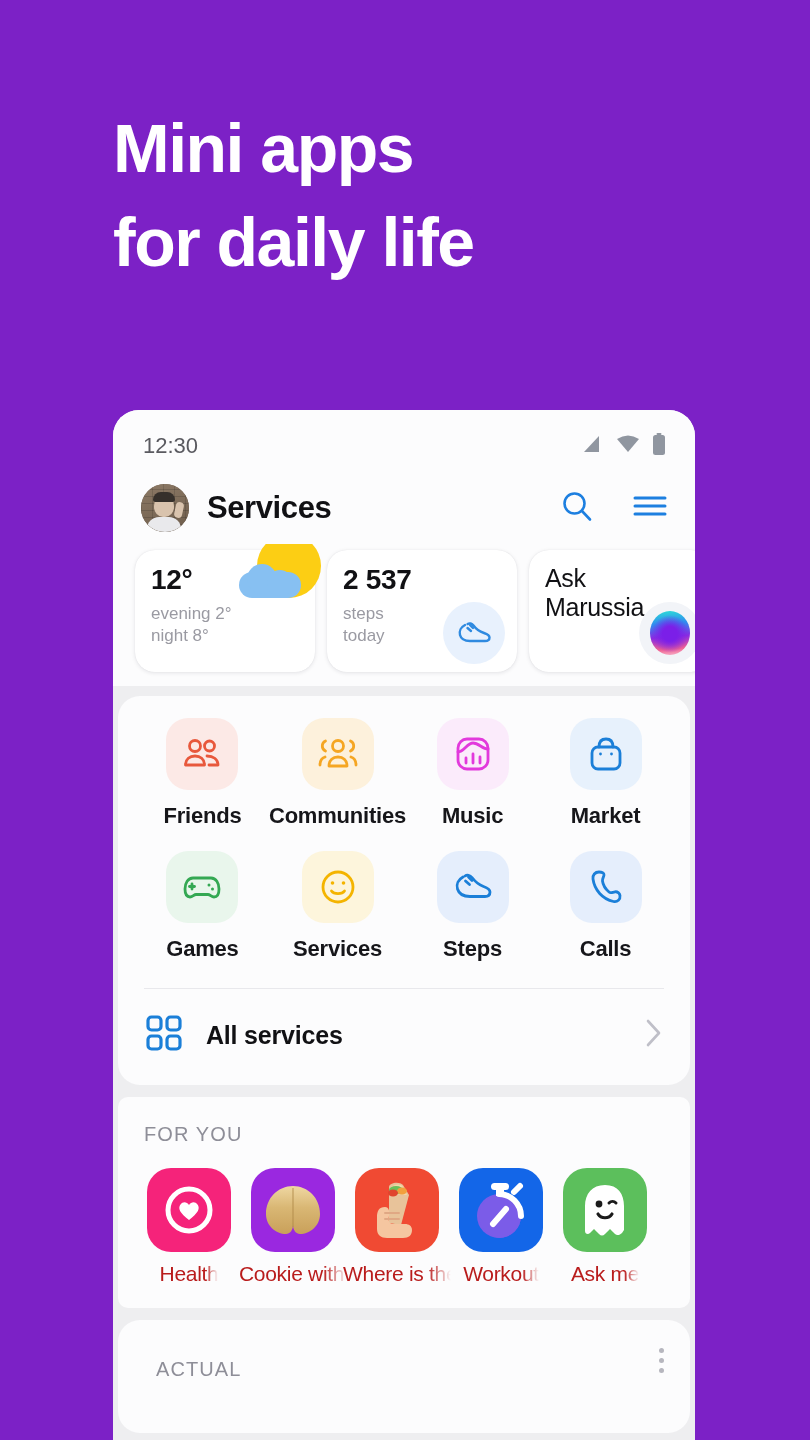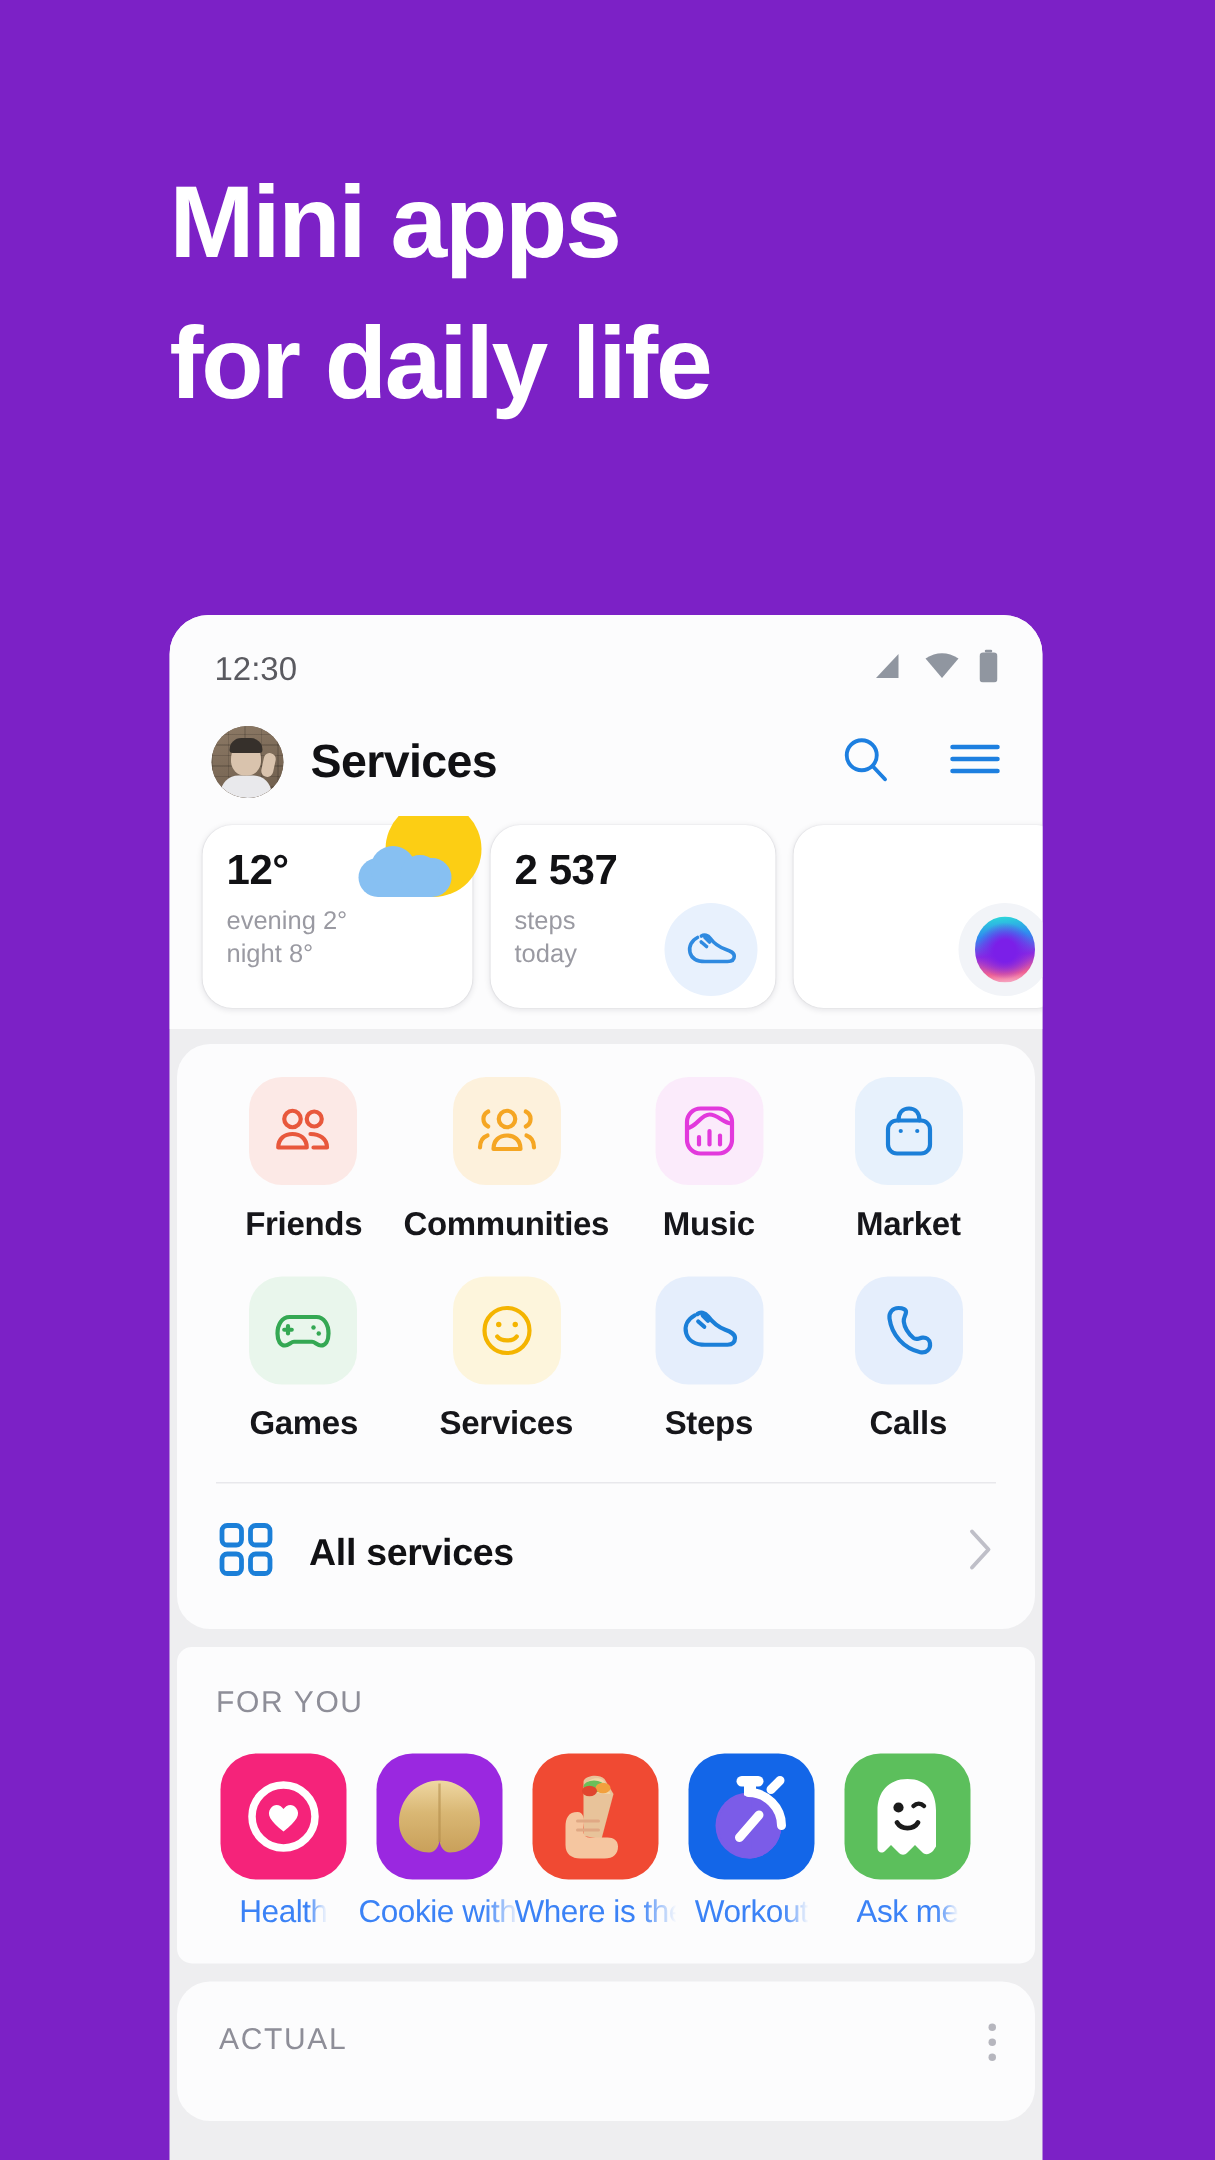--- a/index.html
+++ b/index.html
@@ -192,21 +192,21 @@
     padding:26px 0 22px 0;
   }
   .section-title {
     font-size:20px; color:#8E8E98; letter-spacing:1.1px;
     padding:0 26px; margin-bottom:22px;
   }
   .apps-row { display:flex; gap:14px; padding:0 26px; }
   .app { width:90px; flex:0 0 90px; display:flex; flex-direction:column; align-items:center; gap:10px; }
   .app-ico { width:84px; height:84px; border-radius:24px; position:relative; overflow:hidden; }
   .app-label {
-    font-size:21px; color:#3b82f6; white-space:nowrap;
+    font-size:21px; color:#b91c1c; white-space:nowrap;
     max-width:108px; overflow:hidden; letter-spacing:-0.3px;
     -webkit-mask-image:linear-gradient(90deg,#000 78%,rgba(0,0,0,0) 100%);
     mask-image:linear-gradient(90deg,#000 78%,rgba(0,0,0,0) 100%);
     text-align:left;
   }
 
   
   .ic-health { background:#F5237A; display:flex; align-items:center; justify-content:center; }
   .ic-cookie { background:#9A28E0; display:flex; align-items:center; justify-content:center; }
   .ic-where  { background:#F04A33; display:flex; align-items:center; justify-content:center; }
@@ -215,21 +215,21 @@
 
   
   .actual-card {
     background:#FCFCFD;
     border-radius:22px;
     margin:12px 5px 0 5px;
     padding:26px 26px 40px 26px;
     display:flex; align-items:flex-start;
     min-height:70px;
   }
-  .actual-card .section-title { padding:0; margin:2px; flex:1; }
+  .actual-card .section-title { padding:0; margin:12px; flex:1; }
   .kebab { display:flex; flex-direction:column; gap:5px; align-items:center; padding-top:2px; }
   .kebab span { width:5px; height:5px; border-radius:50%; background:#B6B6BE; display:block; }
 </style>
 </head>
 <body>
 
 <div class="headline">
   <span>Mini apps</span>
   <span class="l2">for daily life</span>
 </div>
@@ -309,20 +309,24 @@
       <div class="steps-badge">
         <svg width="38" height="30" viewBox="0 0 38 30" fill="none" stroke="#2F8AE0" stroke-width="2.4" stroke-linejoin="round" stroke-linecap="round">
           <path d="M10 7 C6 9 4 13 5 17 C6 21 10 23 15 23 L30 23 C33 23 34.5 21.5 34.5 19.5 C34.5 17 32 16 29 15 C25 13.6 21 11 18.5 7.5 C17 5.4 14.5 4.8 12.6 6"></path>
           <path d="M15 7 L18 10"></path>
             <path d="M12.5 10 L16 13"></path>
         </svg>
       </div>
     </div>
 
     <div class="wcard ask">
+      <div class="w-ask-title">
+        <div>Ask</div>
+        <div>Marussia</div>
+      </div>
       <div class="orb-wrap">
           <span class="orb"></span>
         </div>
     </div>
   </div>
 
   <div class="services-card">
     <div class="grid">
 
       <div class="tile">

